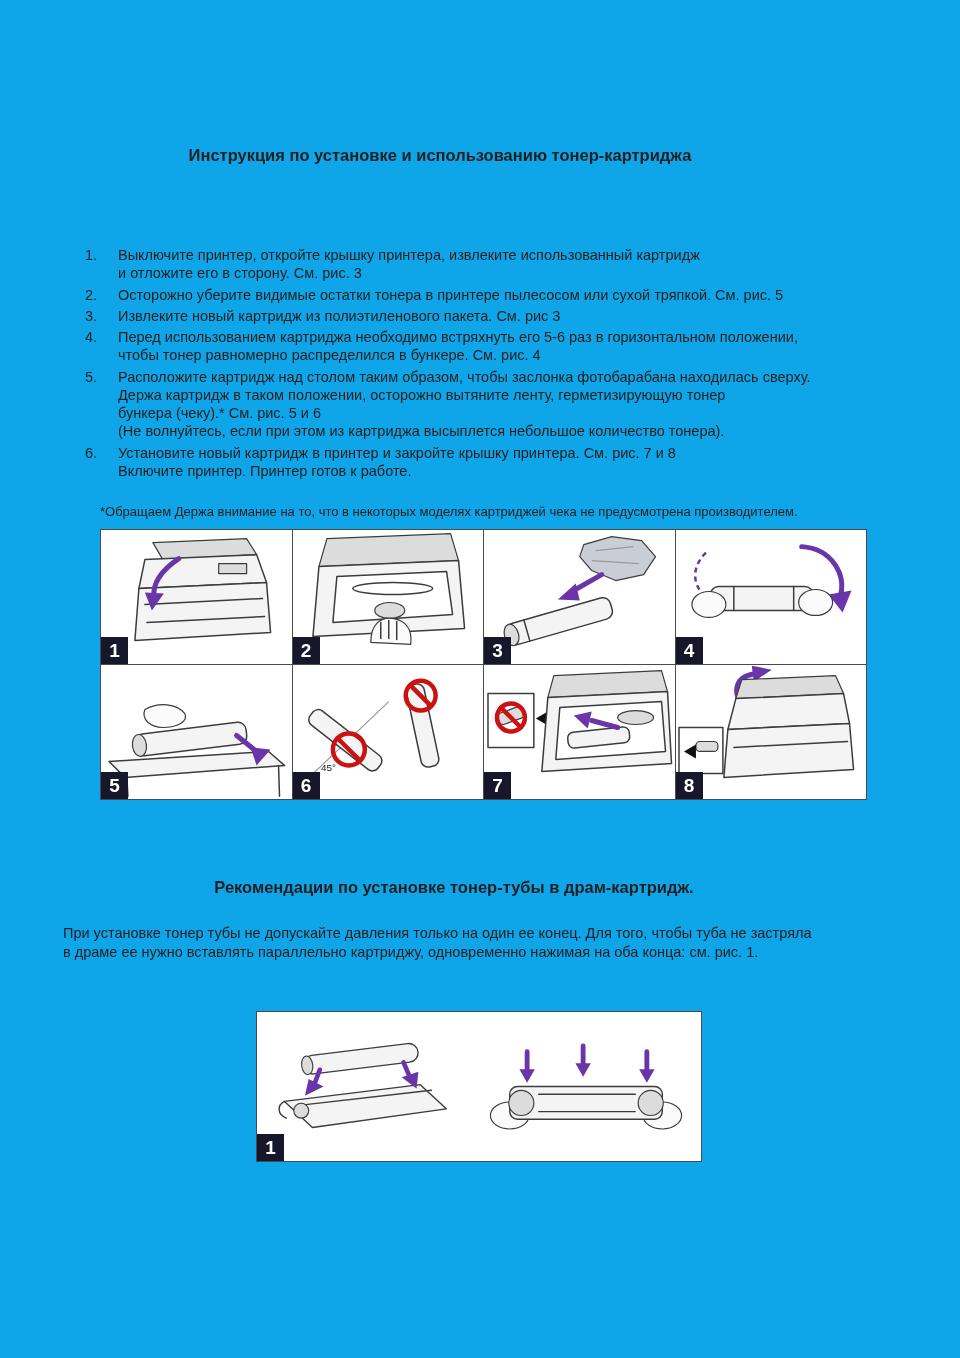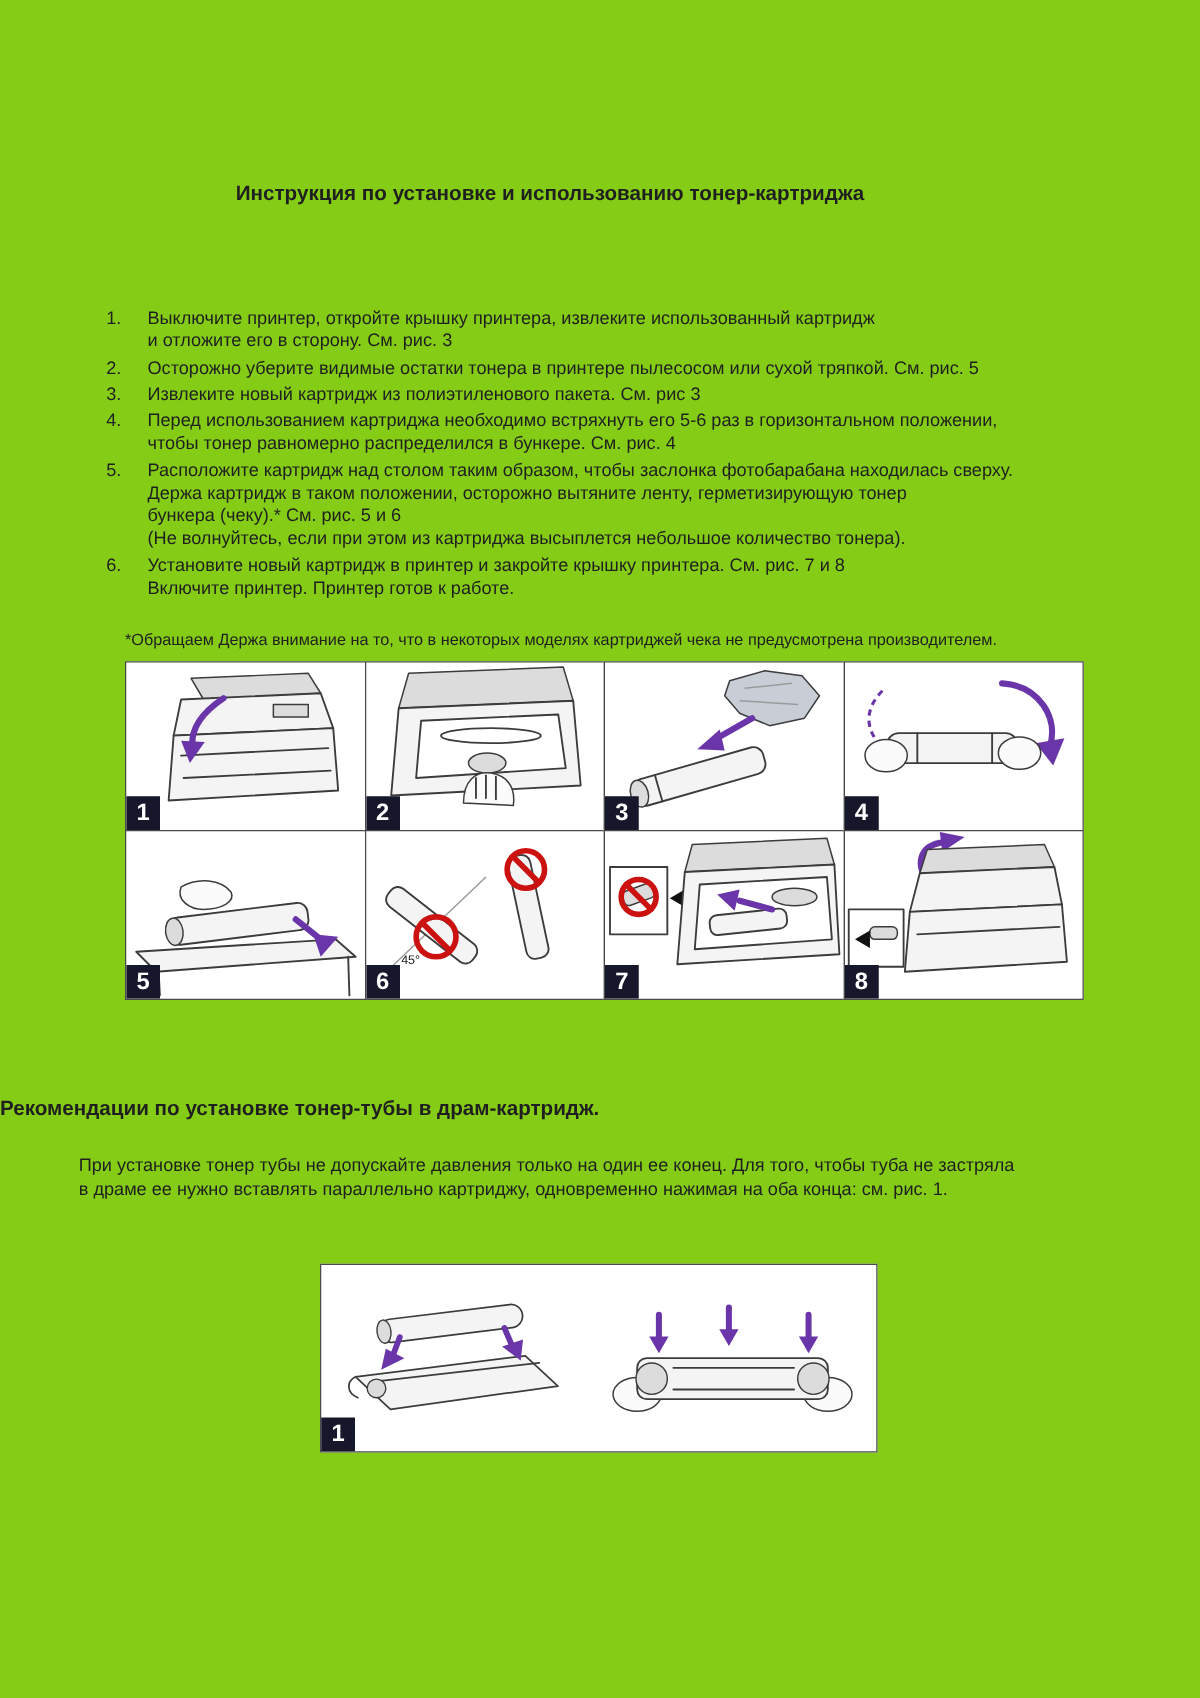--- a/index.html
+++ b/index.html
@@ -1,38 +1,38 @@
 <!DOCTYPE html>
 <html style="--arrow: #6a35a8; --prohibition: #cc1111; --badge_bg: #17172b; --badge_text: #ffffff;"><head>
 <meta charset="utf-8">
 <style>
   html,body { margin:0; padding:0; background:#ffffff; }
   body { font-family:"Liberation Sans", sans-serif; color:#1f1f1f; }
-  .page { position:relative; width:960px; height:1358px; background:#84cc16; margin:0 auto; overflow:hidden; }
+  .page { position:relative; width:960px; height:1358px; background:#0ea5e9; margin:0 auto; overflow:hidden; }
 
   .doc-title { position:absolute; top:146px; left:0; width:880px; text-align:center;
                font-size:16.5px; font-weight:bold; }
   .intro { position:absolute; top:188px; left:63px; width:852px; font-size:14.5px;
            line-height:1.28; white-space:pre-line; }
   .steps { position:absolute; top:246px; left:85px; width:820px; font-size:14.5px; line-height:1.26; }
   .step { display:flex; margin-bottom:3px; }
   .step-num { width:33px; flex:none; }
   .step-text { white-space:pre-line; }
   .note { position:absolute; top:504px; left:100px; width:800px; font-size:13px; }
 
   .fig-grid { position:absolute; top:529px; left:100px; width:766px;
               display:grid; grid-template-columns:repeat(4, 1fr); }
   .fig-cell { position:relative; height:134px; border:1px solid #4a4a4a; margin:0 -1px -1px 0;
               background:#ffffff; overflow:hidden; }
   .fig-cell svg { width:100%; height:100%; display:block; }
   .badge { position:absolute; left:0; bottom:0; width:27px; height:27px;
            background:var(--badge_bg,#17172b); color:var(--badge_text,#fff);
            font-size:19px; font-weight:bold; display:flex; align-items:center; justify-content:center; }
 
-  .section2-title { position:absolute; top:878px; left:0; width:880px; 
+  .section2-title { position:absolute; top:878px; left:14px; width:880px; text-align:center;
                     font-size:16.5px; font-weight:bold; }
   .section2-body { position:absolute; top:924px; left:63px; width:852px; font-size:14.5px;
                    line-height:1.3; white-space:pre-line; }
 
   .fig-bottom { position:absolute; top:1011px; left:256px; width:444px; height:149px;
                 border:1px solid #4a4a4a; background:#fff; display:flex;
                 align-items:center; justify-content:space-around; }
   .fig-bottom svg { height:140px; }
 
   

